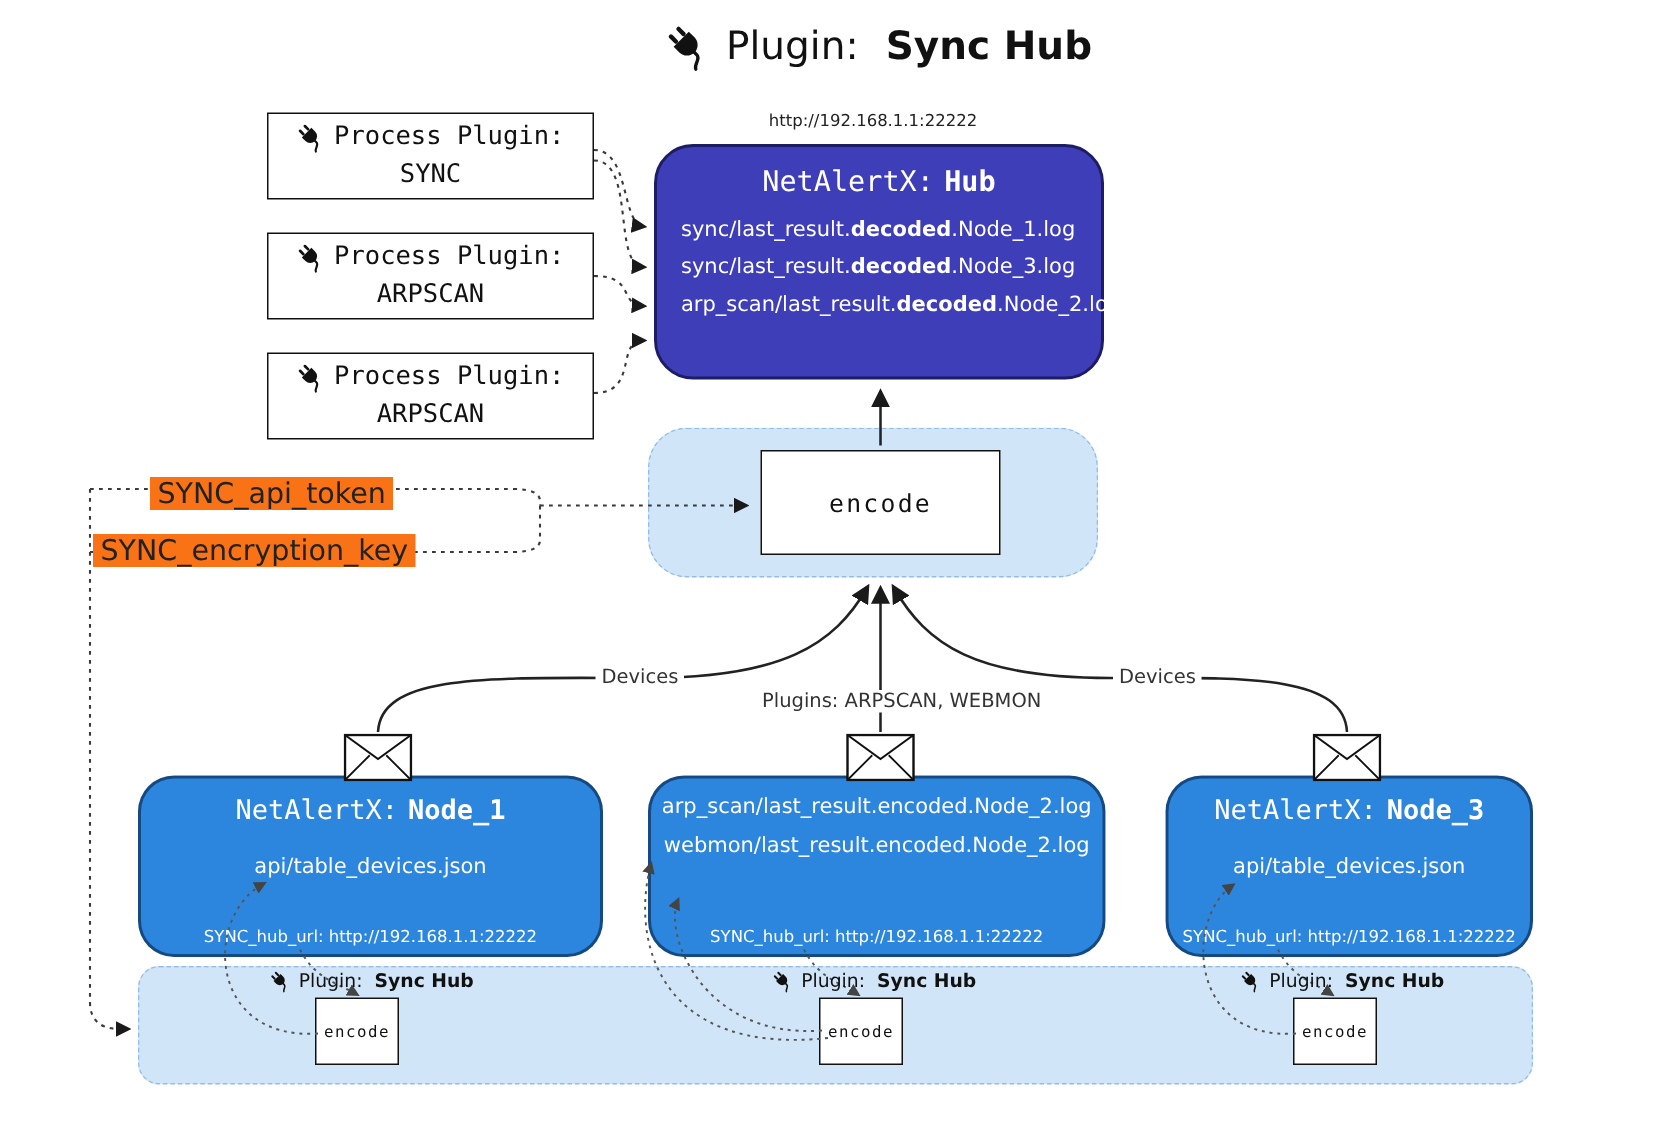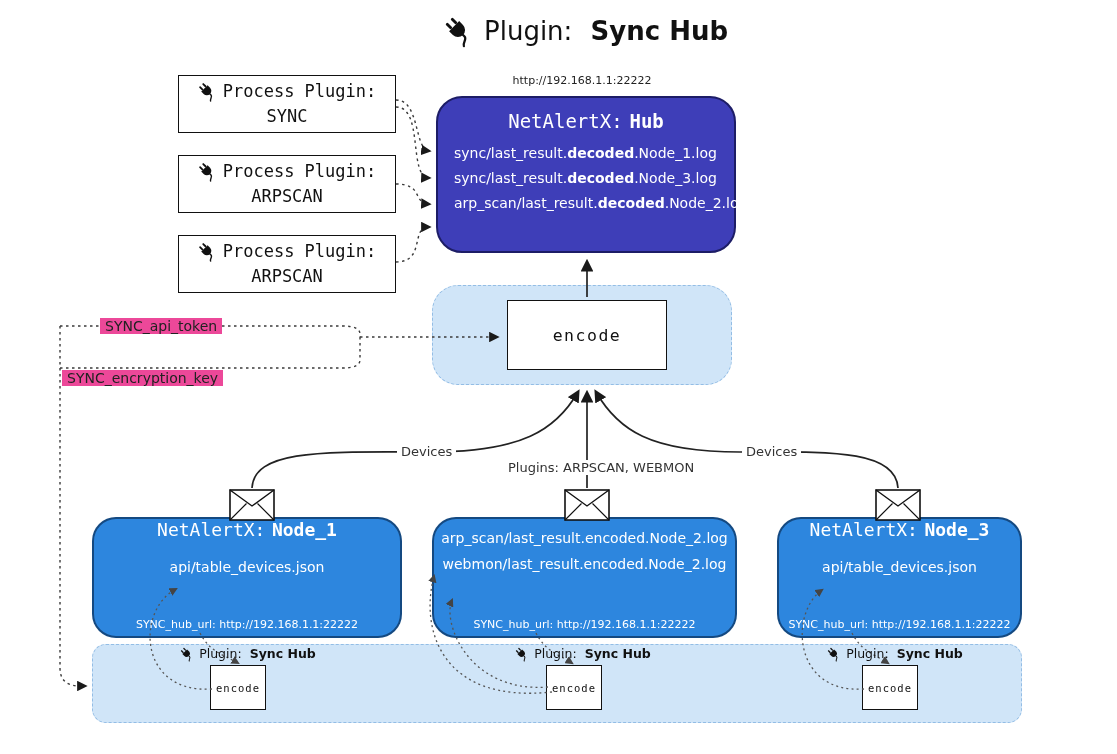--- a/index.html
+++ b/index.html
@@ -34,27 +34,27 @@
   .panel.decode-wrap{left:432px;top:285px;width:300px;height:100px;border-radius:26px}
   .panel.encoders-wrap{left:92px;top:644px;width:930px;height:79px;border-radius:14px}
 
   
   .wbox{position:absolute;background:#fff;border:1.6px solid #111;display:flex;align-items:center;
         justify-content:center;z-index:2}
   .decode-box{left:507px;top:300px;width:160px;height:70px;font-size:16.5px;letter-spacing:1.5px}
   .encode-box{width:56px;height:45px;font-size:10.5px;letter-spacing:1px}
 
   
-  .secret-label{position:absolute;font-size:14px;color:#222;background:#ec4899;padding:0 5px;z-index:6;white-space:nowrap}
+  .secret-label{position:absolute;font-size:19px;color:#222;background:#f97316;padding:0 5px;z-index:6;white-space:nowrap}
   .edge-label{position:absolute;font-size:13px;color:#333;background:#fff;padding:0 4px;z-index:6;white-space:nowrap}
 
   
   .node{position:absolute;background:var(--node_bg,#2d86de);border:2px solid rgba(8,40,78,.65);
         border-radius:24px;color:#fff;text-align:center;z-index:2}
-  .node-title{font-size:18px}
+  .node-title{margin-top:11px;font-size:18px}
   .node-body{margin-top:14px}
   .node.two-lines .node-body{margin-top:6px}
   .node-line{font-size:14px;line-height:26px;white-space:nowrap}
   .node-footer{position:absolute;bottom:5px;left:0;width:100%;font-size:11px}
 
   
   .enc-label{position:absolute;display:flex;align-items:center;justify-content:center;gap:5px;
              font-size:12.5px;z-index:6;white-space:nowrap}
   .enc-label .tbold{font-weight:bold;margin-left:.35ch}
 
@@ -135,21 +135,21 @@
       <div class="hub-line"><span>sync/last_result.</span><span class="b">decoded</span><span>.Node_1.log</span></div>
       <div class="hub-line"><span>sync/last_result.</span><span class="b">decoded</span><span>.Node_3.log</span></div>
       <div class="hub-line"><span>arp_scan/last_result.</span><span class="b">decoded</span><span>.Node_2.log</span></div>
     </div>
   </div>
 
   <div class="panel decode-wrap"></div>
   <div class="wbox decode-box mono">encode</div>
 
   <div class="secret-label" style="left:100px;top:318px">SYNC_api_token</div>
-  <div class="secret-label" style="left:62px;top:370px">SYNC_encryption_key</div>
+  <div class="secret-label" style="left:62px;top:356px">SYNC_encryption_key</div>
 
   <div class="edge-label" style="left:397px;top:444px">Devices</div>
   <div class="edge-label" style="left:504px;top:460px">Plugins: ARPSCAN, WEBMON</div>
   <div class="edge-label" style="left:742px;top:444px">Devices</div>
 
   <div class="node" style="left:92px;top:517px;width:310px;height:121px">
     <div class="node-title mono">
       <span>NetAlertX:</span><span class="bname">Node_1</span>
     </div>
     <div class="node-body">

